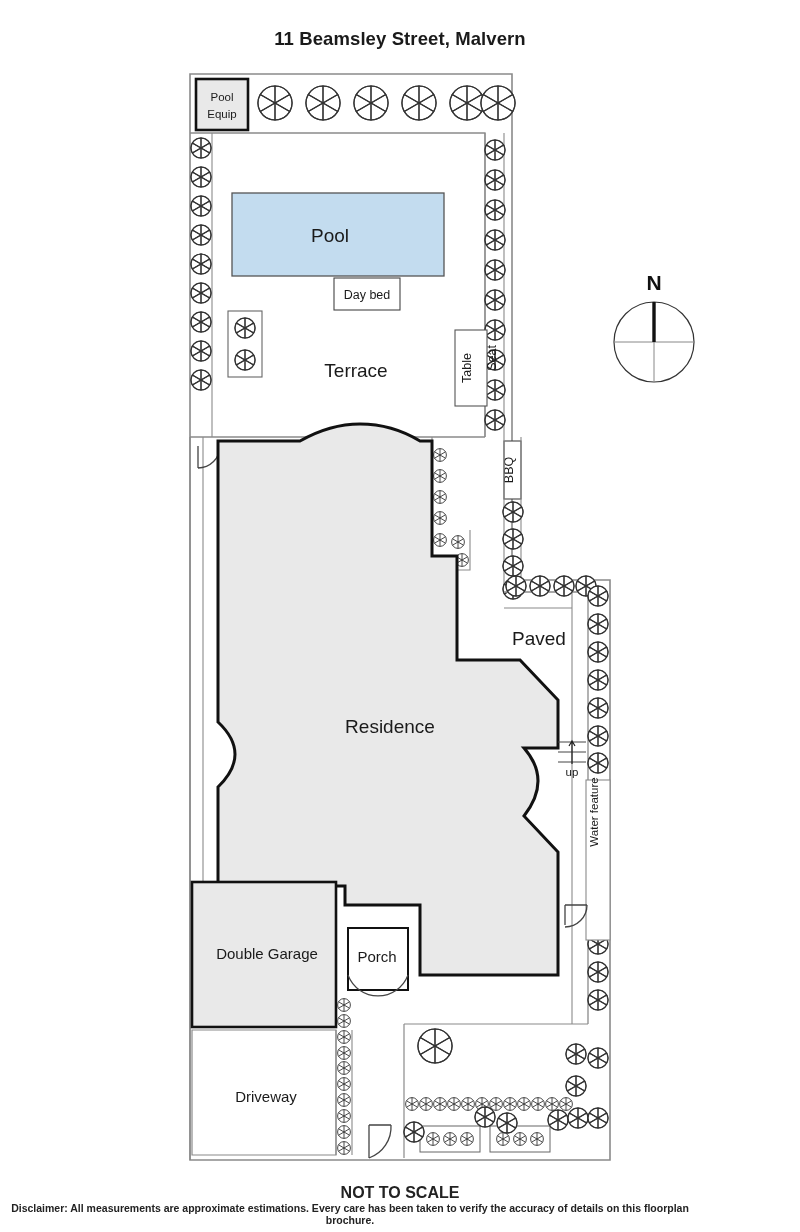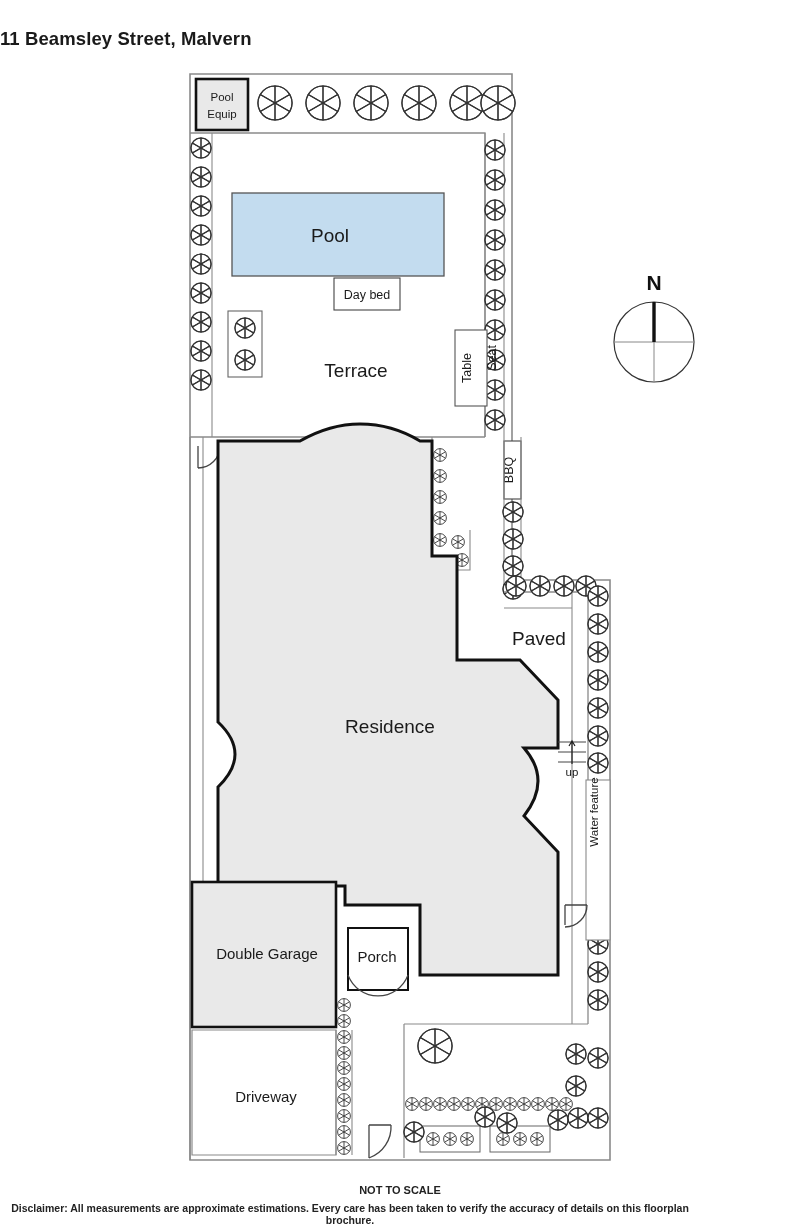--- a/index.html
+++ b/index.html
@@ -18,40 +18,40 @@
   #page {
     position: relative;
     width: 800px;
     height: 1232px;
   }
   #plan-title {
     position: absolute;
     top: 28px;
     left: 0;
     width: 800px;
-    text-align: left;
+    text-align: center;
     font-size: 18.5px;
     font-weight: 700;
     letter-spacing: 0.1px;
     color: #1a1a1a;
   }
   #plan-canvas {
     position: absolute;
     top: 0;
     left: 0;
     width: 800px;
     height: 1232px;
   }
   .footer-scale {
     position: absolute;
     top: 1184px;
     left: 0;
     width: 800px;
     text-align: center;
-    font-size: 11px;
+    font-size: 16px;
     font-weight: 600;
     color: #222;
   }
   .footer-disclaimer {
     position: absolute;
     top: 1202px;
     left: 0;
     width: 700px;
     text-align: center;
     font-size: 10.5px;

